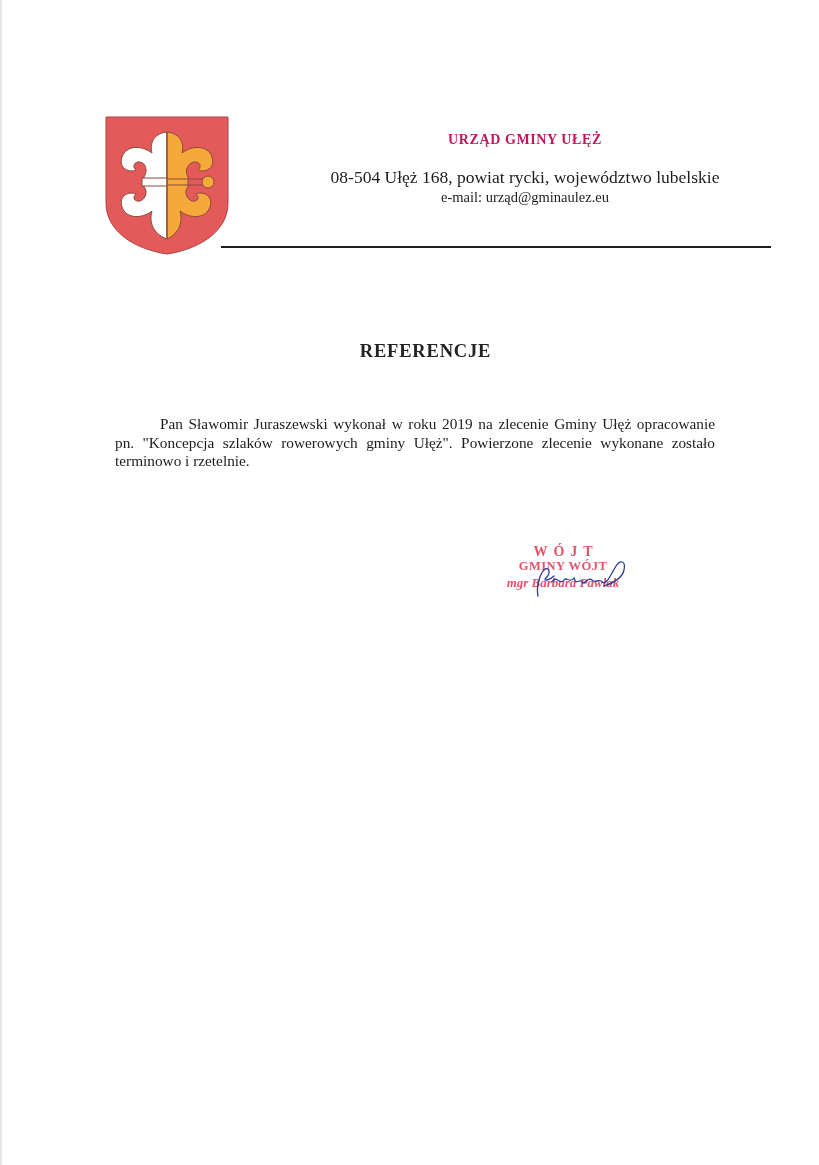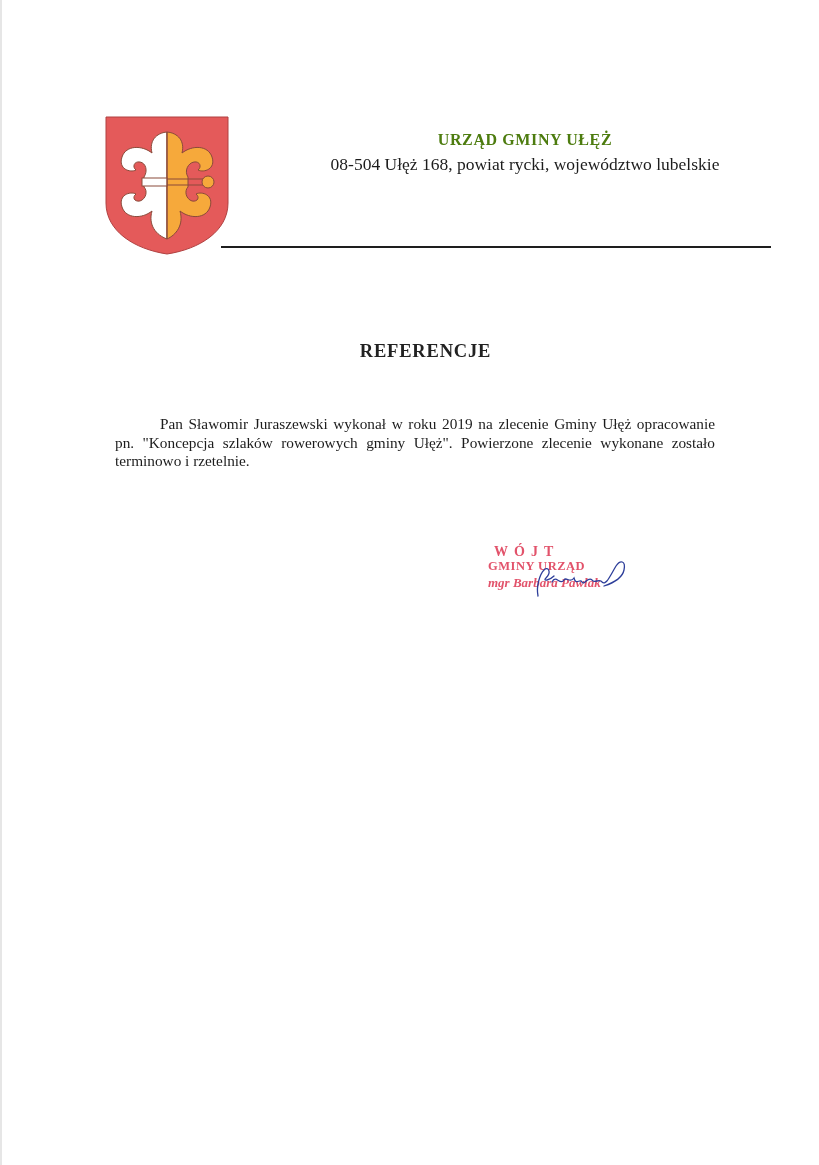--- a/index.html
+++ b/index.html
@@ -4,29 +4,29 @@
   <style>
     html, body { margin: 0; padding: 0; }
     body {
       width: 819px; height: 1165px; background: #ffffff; position: relative;
       font-family: "Liberation Serif", "DejaVu Serif", serif; color: #1c1c1c;
       overflow: hidden;
     }
     .page-edge { position: absolute; left: 0; top: 0; width: 2px; height: 1165px; background: #e6e6e6; }
     .crest { position: absolute; left: 104px; top: 115px; width: 126px; height: 140px; }
     .letterhead { position: absolute; left: 260px; top: 127px; width: 530px; text-align: center; }
-    .lh-title { font-size: 16px; font-weight: bold; letter-spacing: 0.6px; line-height: 26px; color: #4d7c0f; }
-    .lh-address { font-size: 17.5px; line-height: 21px; margin-top: 1px; }
+    .lh-title { font-size: 14px; font-weight: bold; letter-spacing: 0.6px; line-height: 26px; color: #be185d; }
+    .lh-address { font-size: 17.5px; line-height: 21px; margin-top: 14px; }
     .lh-contact { font-size: 14.5px; line-height: 19px; }
     .lh-email { font-size: 14.5px; line-height: 19px; }
     .rule { position: absolute; left: 221px; top: 246px; width: 550px; height: 2px; background: #1e1e1e; }
     .doc-title { position: absolute; left: 0; width: 819px; top: 341px; text-align: center; font-size: 18.5px; font-weight: bold; letter-spacing: 0.8px; color: #222; padding-left: 16px; }
     .body-text { position: absolute; left: 103px; top: 403px; width: 624px; font-size: 15.3px; line-height: 18.7px; text-align: justify; }
     .body-text p { margin: 12px; text-indent: 45px; }
-    .signature { position: absolute; left: 488px; top: 545px; width: 150px; text-align: left; color: #e2536b; font-weight: bold; }
+    .signature { position: absolute; left: 488px; top: 545px; width: 150px; text-align: center; color: #e2536b; font-weight: bold; }
     .sig-role { font-size: 14px; letter-spacing: 6px; line-height: 14px; padding-left: 6px; }
     .sig-office { font-size: 12.5px; letter-spacing: 0.5px; line-height: 15px; }
     .sig-name { font-size: 13px; font-style: italic; line-height: 15px; margin-top: 1px; }
     .sig-scribble { position: absolute; left: 530px; top: 556px; width: 100px; height: 44px; }
   </style>
 </head>
 <body>
 
 <div class="page-edge"></div>
 
@@ -39,30 +39,31 @@
 
   <rect x="38" y="63" width="25" height="8" fill="#ffffff" stroke="#8a4a3a" stroke-width="1"></rect>
   <path d="M63 64 H100 M63 70 H100" stroke="#8a4a3a" stroke-width="1.2"></path>
   <circle cx="104" cy="67" r="6" fill="#f6a93b" stroke="#8a4a3a" stroke-width="1"></circle>
   <line x1="63" y1="17" x2="63" y2="124" stroke="#8a4a3a" stroke-width="1"></line>
 </svg>
 
 <div class="letterhead">
   <div class="lh-title">URZĄD GMINY  UŁĘŻ</div>
   <div class="lh-address">08-504 Ułęż 168, powiat rycki, województwo lubelskie</div>
+  <div class="lh-email">e-mail: urząd@gminaulez.eu</div>
 </div>
 
 <div class="rule"></div>
 
 <div class="doc-title">REFERENCJE</div>
 
 <div class="body-text">
   <p>Pan Sławomir Juraszewski wykonał w roku 2019 na zlecenie Gminy Ułęż opracowanie pn. "Koncepcja szlaków rowerowych gminy Ułęż". Powierzone zlecenie wykonane zostało terminowo i rzetelnie.</p>
 </div>
 
 <div class="signature">
   <div class="sig-role">WÓJT</div>
-  <div class="sig-office">GMINY URZĄD</div>
+  <div class="sig-office">GMINY WÓJT</div>
   <div class="sig-name">mgr Barbara Pawlak</div>
 </div>
 <svg class="sig-scribble" viewBox="0 0 100 44">
   <path d="M8 40 C6 30 10 18 14 14 C18 10 22 16 16 22 C12 26 20 24 24 20 M22 26 C26 18 30 30 34 24 C36 20 40 28 44 22 C46 30 50 22 52 26 C54 30 58 20 62 24 C64 28 70 22 72 26 C76 30 80 20 86 10 C90 4 96 4 94 14 C92 24 80 28 74 30" fill="none" stroke="#2d3e9a" stroke-width="1.3" stroke-linecap="round"></path>
 </svg>
 
 </body></html>

